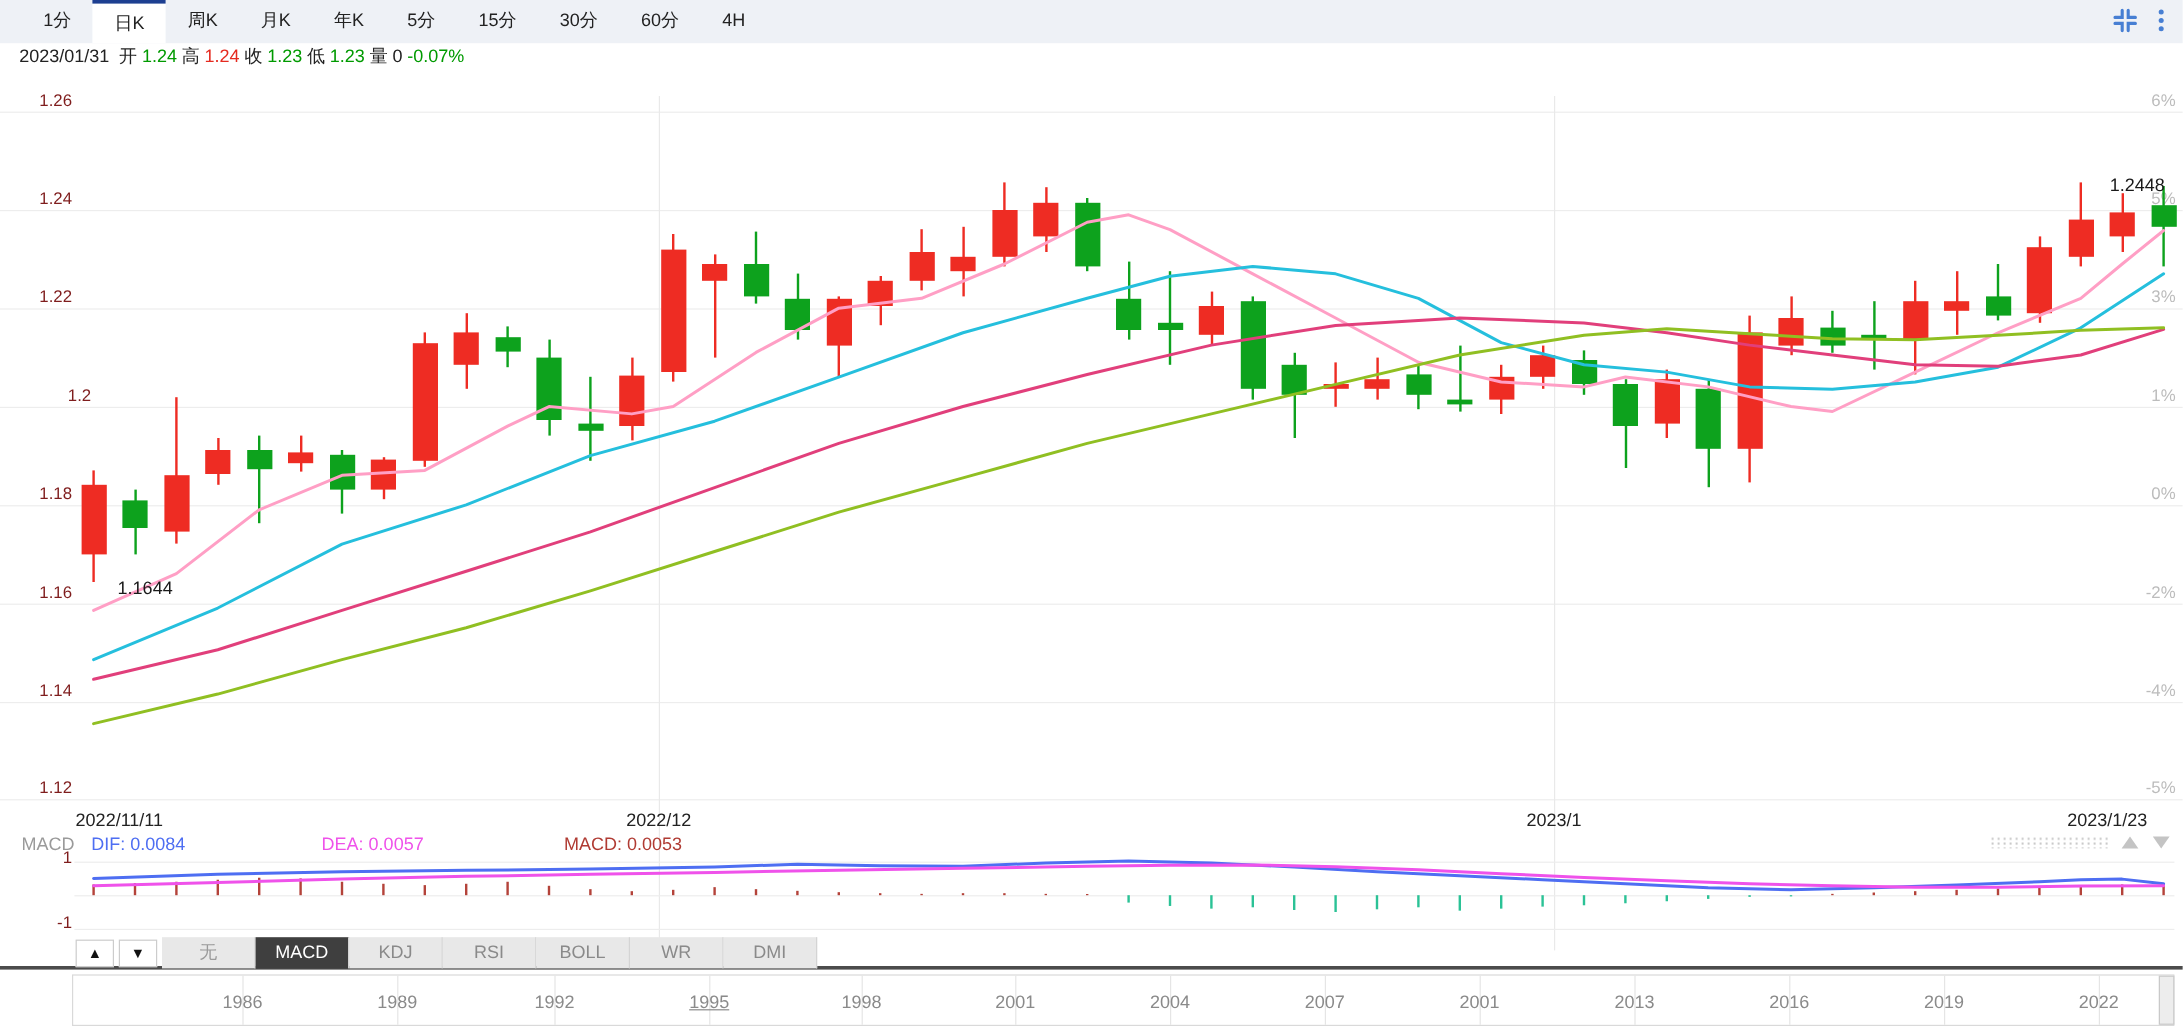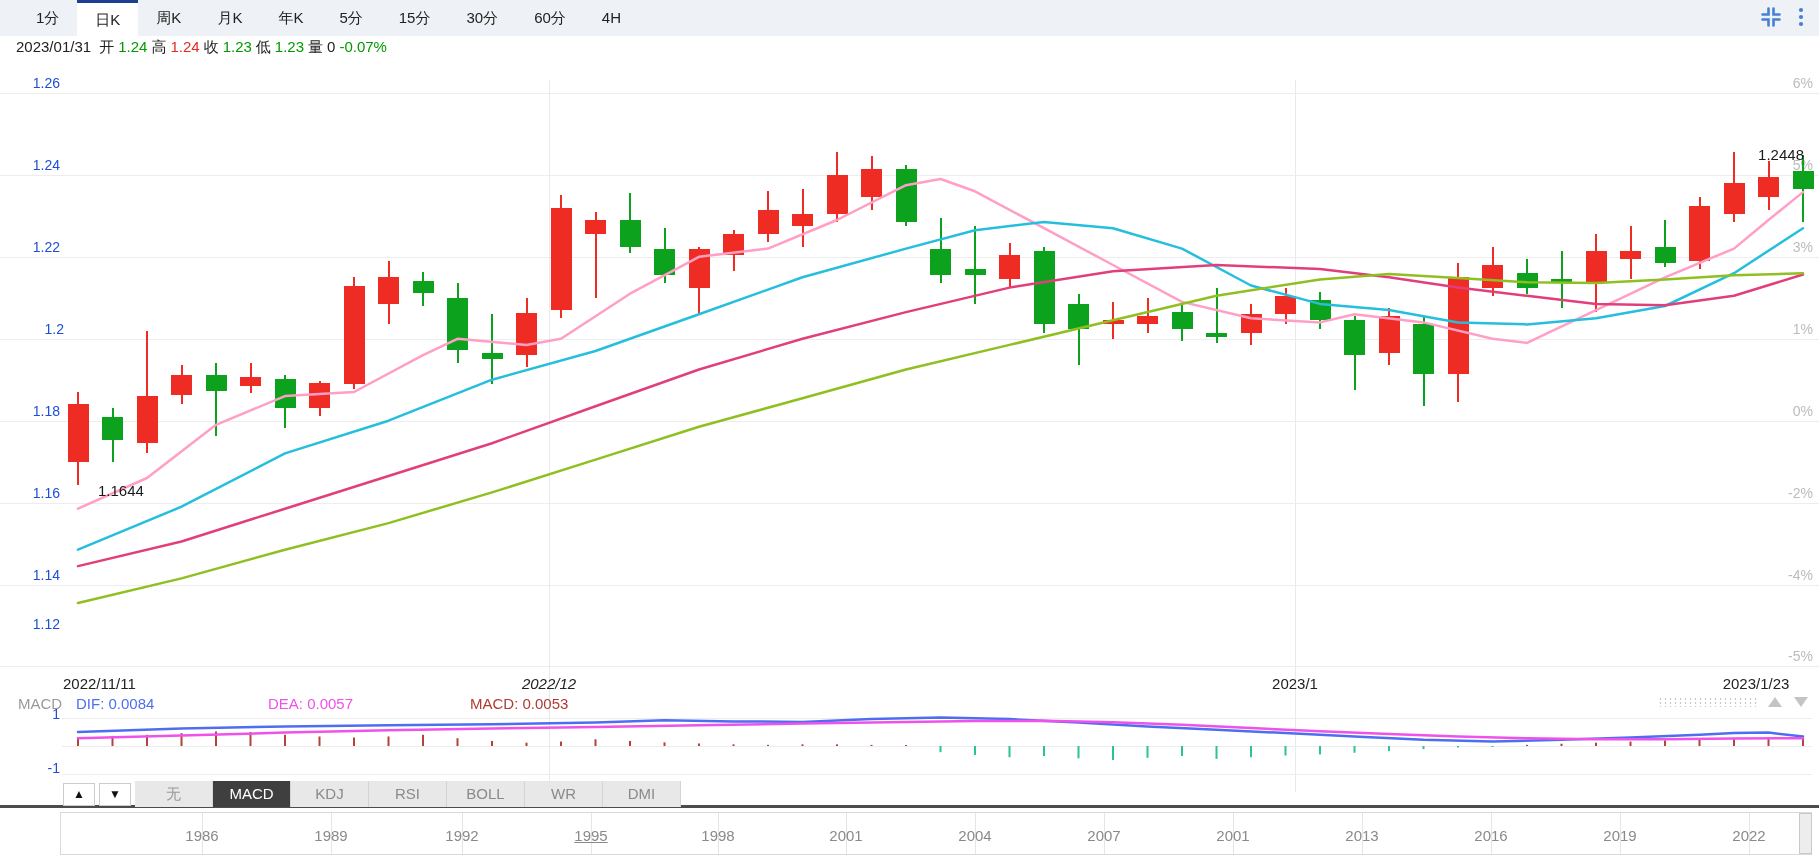--- a/index.html
+++ b/index.html
@@ -12,21 +12,21 @@
   #topicons{position:absolute;right:14px;top:5px;display:flex;gap:14px;align-items:center;}
   
   #infobar{position:absolute;left:16px;top:38px;height:20px;font-size:15px;color:#222;white-space:nowrap;}
   #infobar span{margin-right:4px;}
   #mabar{position:absolute;left:84px;top:59px;height:20px;font-size:15px;white-space:nowrap;}
   #mabar span{margin-right:42px;}
   
   .layer{position:absolute;left:0;top:0;width:1819px;height:861px;pointer-events:none;}
   .gridline{position:absolute;height:1px;background:#ededed;left:0;width:1819px;}
   .vgridline{position:absolute;width:1px;background:#e9e9e9;}
-  .axlabel{position:absolute;font-size:14px;color:#1d4ed8;}
+  .axlabel{position:absolute;font-size:14px;color:#7f1d1d;}
   .axlabel.right{color:#bcbcbc;}
   .xlabel{position:absolute;top:675px;font-size:15px;color:#222;white-space:nowrap;}
   .candle-wick{position:absolute;width:2px;}
   .candle-body{position:absolute;width:21px;}
   .anno{position:absolute;font-size:15px;color:#1a1a1a;white-space:nowrap;}
   
   #macdlabels{position:absolute;top:695px;left:0;font-size:15px;white-space:nowrap;}
   #macdlabels span{position:absolute;top:0;}
   .dots-handle{position:absolute;left:1658px;top:697px;width:100px;height:10px;
      background-image:radial-gradient(#c8c8c8 1px, transparent 1.2px);background-size:5px 4px;cursor:pointer;pointer-events:auto;}
@@ -94,37 +94,37 @@
       <div class="gridline" style="top: 93px;"></div>
       <div class="axlabel" style="left: 0px; width: 60px; text-align: right; top: 75px;">1.26</div>
       <div class="axlabel right" style="right: 6px; top: 75px;">6%</div>
       <div class="gridline" style="top: 174.92px;"></div>
       <div class="axlabel" style="left: 0px; width: 60px; text-align: right; top: 156.92px;">1.24</div>
       <div class="axlabel right" style="right: 6px; top: 156.92px;">5%</div>
       <div class="gridline" style="top: 256.84px;"></div>
       <div class="axlabel" style="left: 0px; width: 60px; text-align: right; top: 238.84px;">1.22</div>
       <div class="axlabel right" style="right: 6px; top: 238.84px;">3%</div>
       <div class="gridline" style="top: 338.76px;"></div>
-      <div class="axlabel" style="left: 4px; width: 60px; text-align: right; top: 320.76px;">1.2</div>
+      <div class="axlabel" style="left: 16px; width: 60px; text-align: right; top: 320.76px;">1.2</div>
       <div class="axlabel right" style="right: 6px; top: 320.76px;">1%</div>
       <div class="gridline" style="top: 420.68px;"></div>
       <div class="axlabel" style="left: 0px; width: 60px; text-align: right; top: 402.68px;">1.18</div>
       <div class="axlabel right" style="right: 6px; top: 402.68px;">0%</div>
       <div class="gridline" style="top: 502.6px;"></div>
       <div class="axlabel" style="left: 0px; width: 60px; text-align: right; top: 484.6px;">1.16</div>
       <div class="axlabel right" style="right: 6px; top: 484.6px;">-2%</div>
       <div class="gridline" style="top: 584.52px;"></div>
       <div class="axlabel" style="left: 0px; width: 60px; text-align: right; top: 566.52px;">1.14</div>
       <div class="axlabel right" style="right: 6px; top: 566.52px;">-4%</div>
       <div class="gridline" style="top: 666.44px;"></div>
-      <div class="axlabel" style="left: 0px; width: 60px; text-align: right; top: 616px;">1.12</div>
+      <div class="axlabel" style="left: 0px; width: 60px; text-align: right; top: 648px;">1.12</div>
       <div class="axlabel right" style="right: 6px; top: 648.44px;">-5%</div>
       <div class="xlabel" style="left: 63px;">2022/11/11</div>
       <div class="vgridline" style="left: 549px; top: 80px; height: 712px;"></div>
-      <div class="xlabel" style="left: 549px; transform: translateX(-50%); font-style: italic;">2022/12</div>
+      <div class="xlabel" style="left: 549px; transform: translateX(-50%);">2022/12</div>
       <div class="vgridline" style="left: 1295px; top: 80px; height: 712px;"></div>
       <div class="xlabel" style="left: 1295px; transform: translateX(-50%);">2023/1</div>
       <div class="xlabel" style="left: 1756px; transform: translateX(-50%);">2023/1/23</div>
       <div class="gridline" style="top: 718px; left: 62px; width: 1750px;"></div>
       <div class="gridline" style="top: 746px; left: 62px; width: 1750px;"></div>
       <div class="gridline" style="top: 774px; left: 62px; width: 1750px;"></div>
     </div>
   <div class="layer" id="candlelayer" style="pointer-events:auto;">
       <div class="candle-wick" style="left: 77px; top: 392.008px; height: 92.5696px; background: rgb(238, 44, 35);"></div>
       <div class="candle-body" style="left: 67.5px; top: 404.296px; height: 57.344px; background: rgb(238, 44, 35);"></div>

